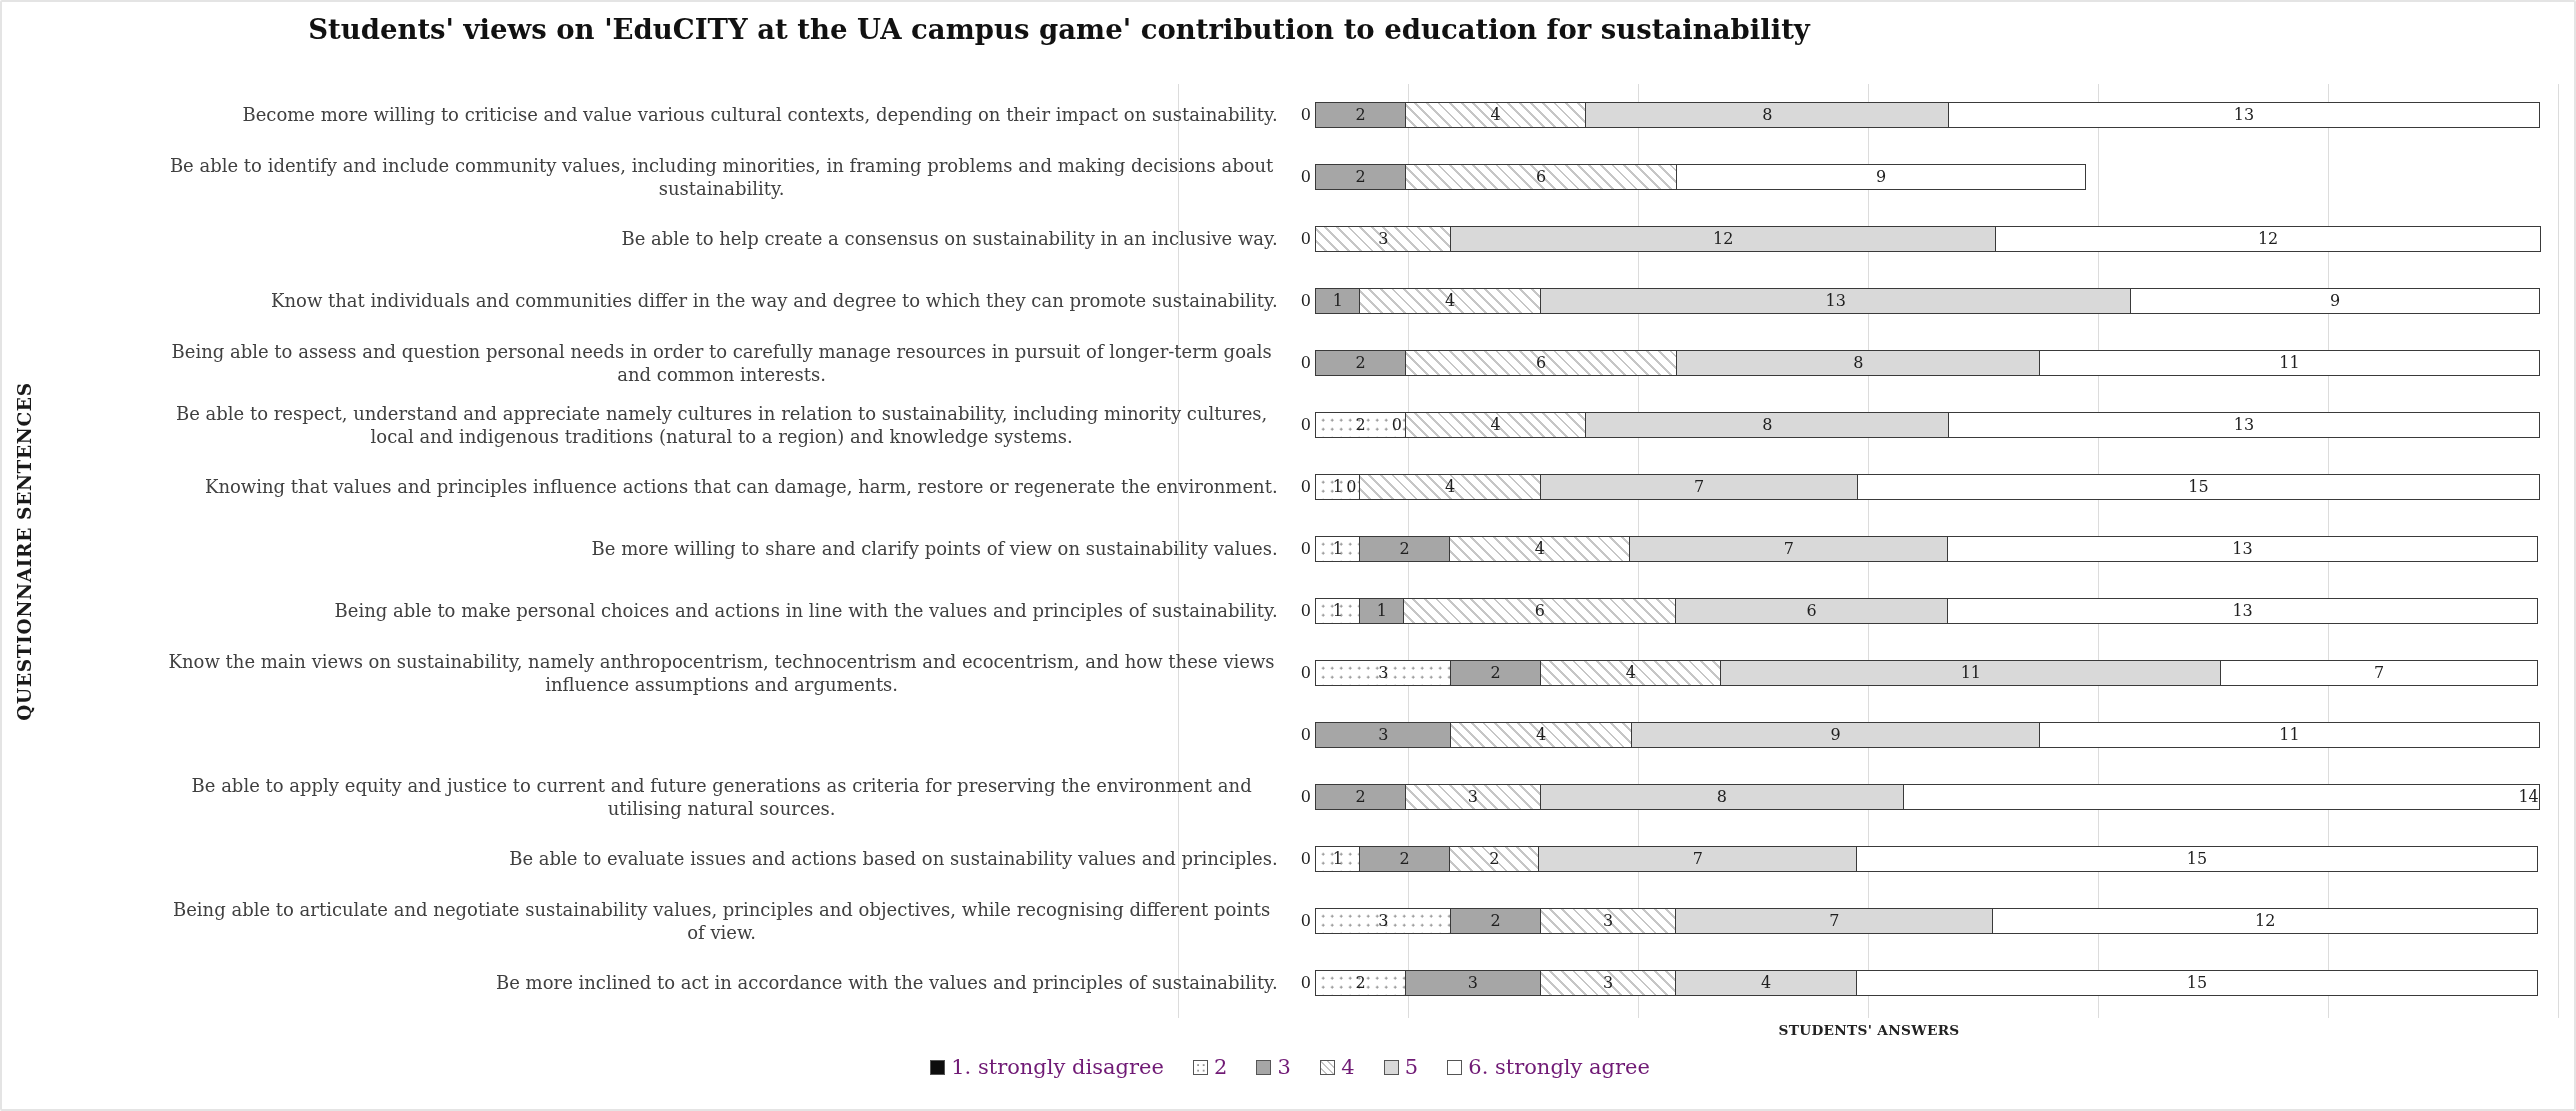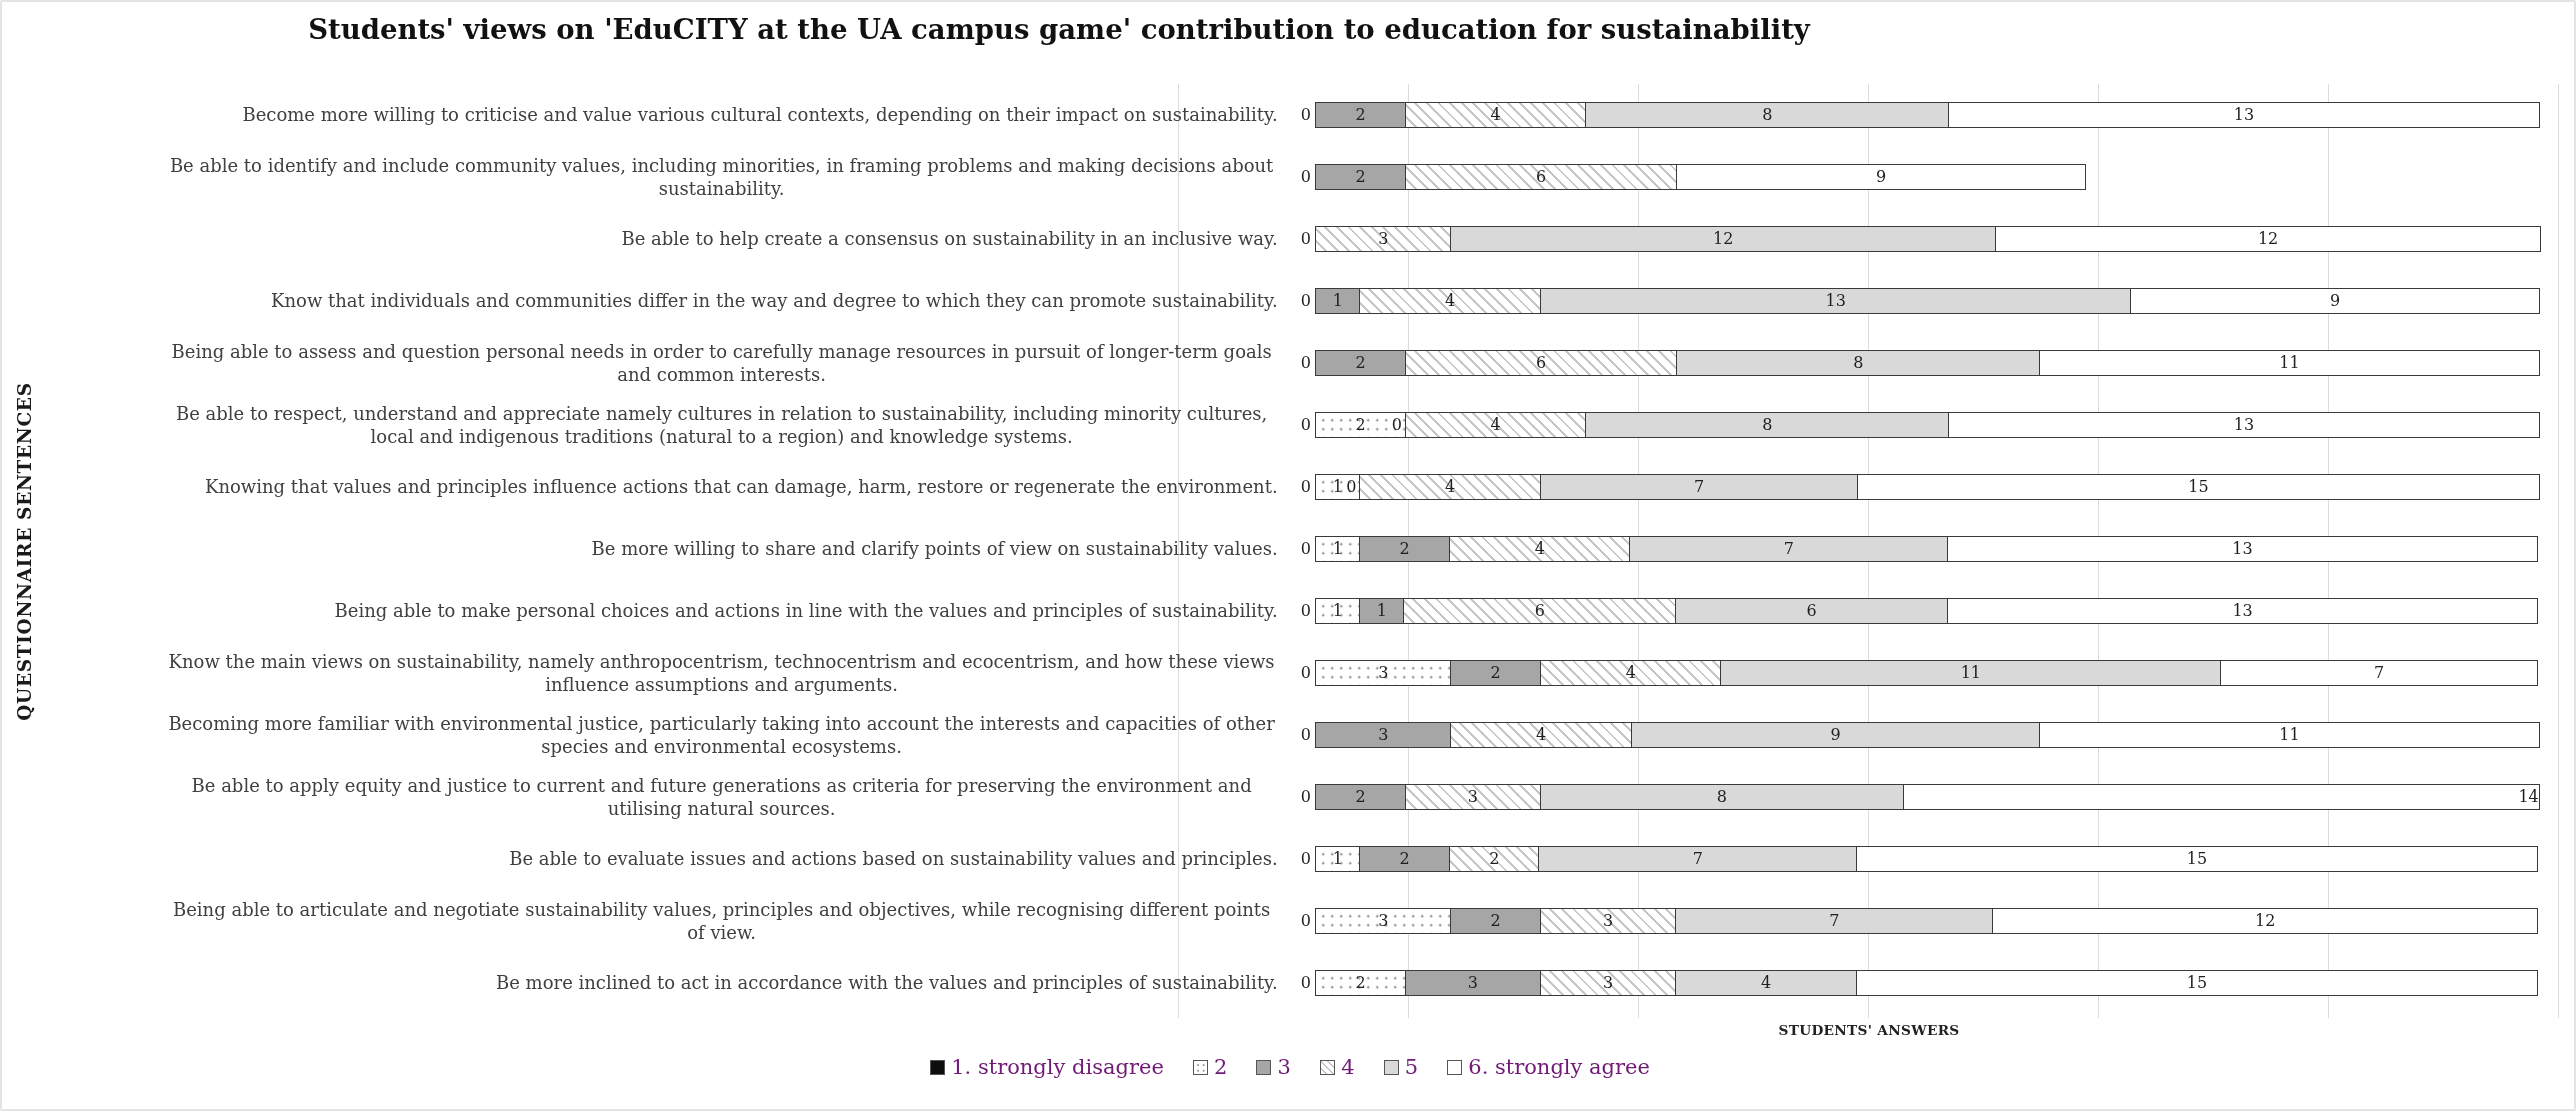--- a/index.html
+++ b/index.html
@@ -301,23 +301,20 @@
           <div class="seg p5" style="width: 40.7407%;">
             <span class="val">11</span>
           </div>
           <div class="seg p6" style="width: 25.9259%;">
             <span class="val">7</span>
           </div>
           <div class="zero-label" style="left: 0%;">0</div>
         </div>
       </div>
       <div class="row">
-        <div class="row-label">
-          <span>Becoming more familiar with environmental justice, particularly taking into account the interests and capacities of other species and environmental ecosystems.</span>
-        </div>
         <div class="bar">
           <div class="seg p3" style="width: 11.1111%;">
             <span class="val">3</span>
           </div>
           <div class="seg p4" style="width: 14.8148%;">
             <span class="val">4</span>
           </div>
           <div class="seg p5" style="width: 33.3333%;">
             <span class="val">9</span>
           </div>

